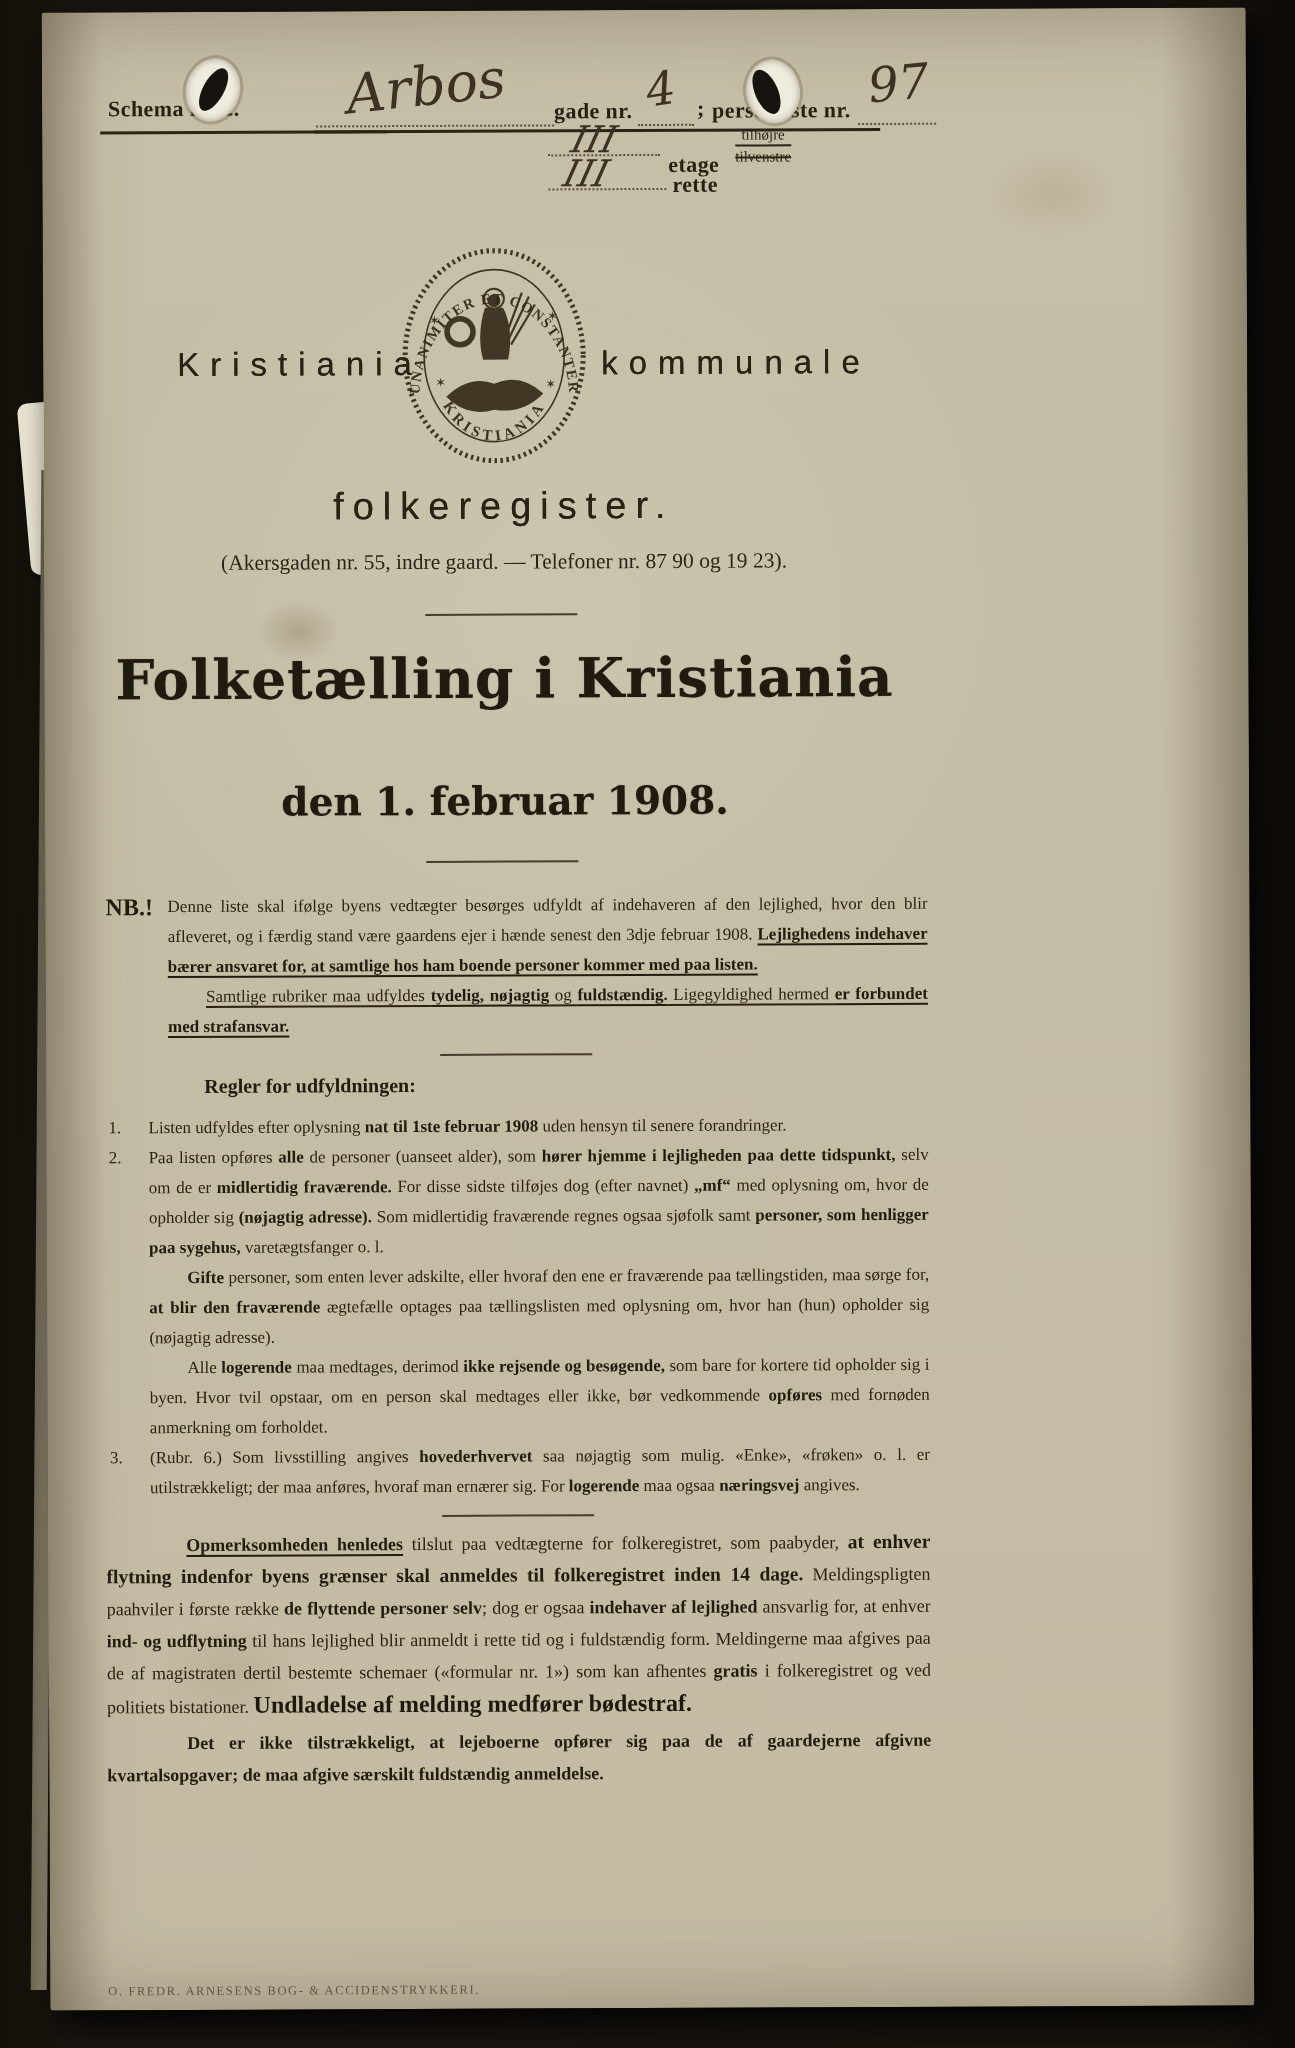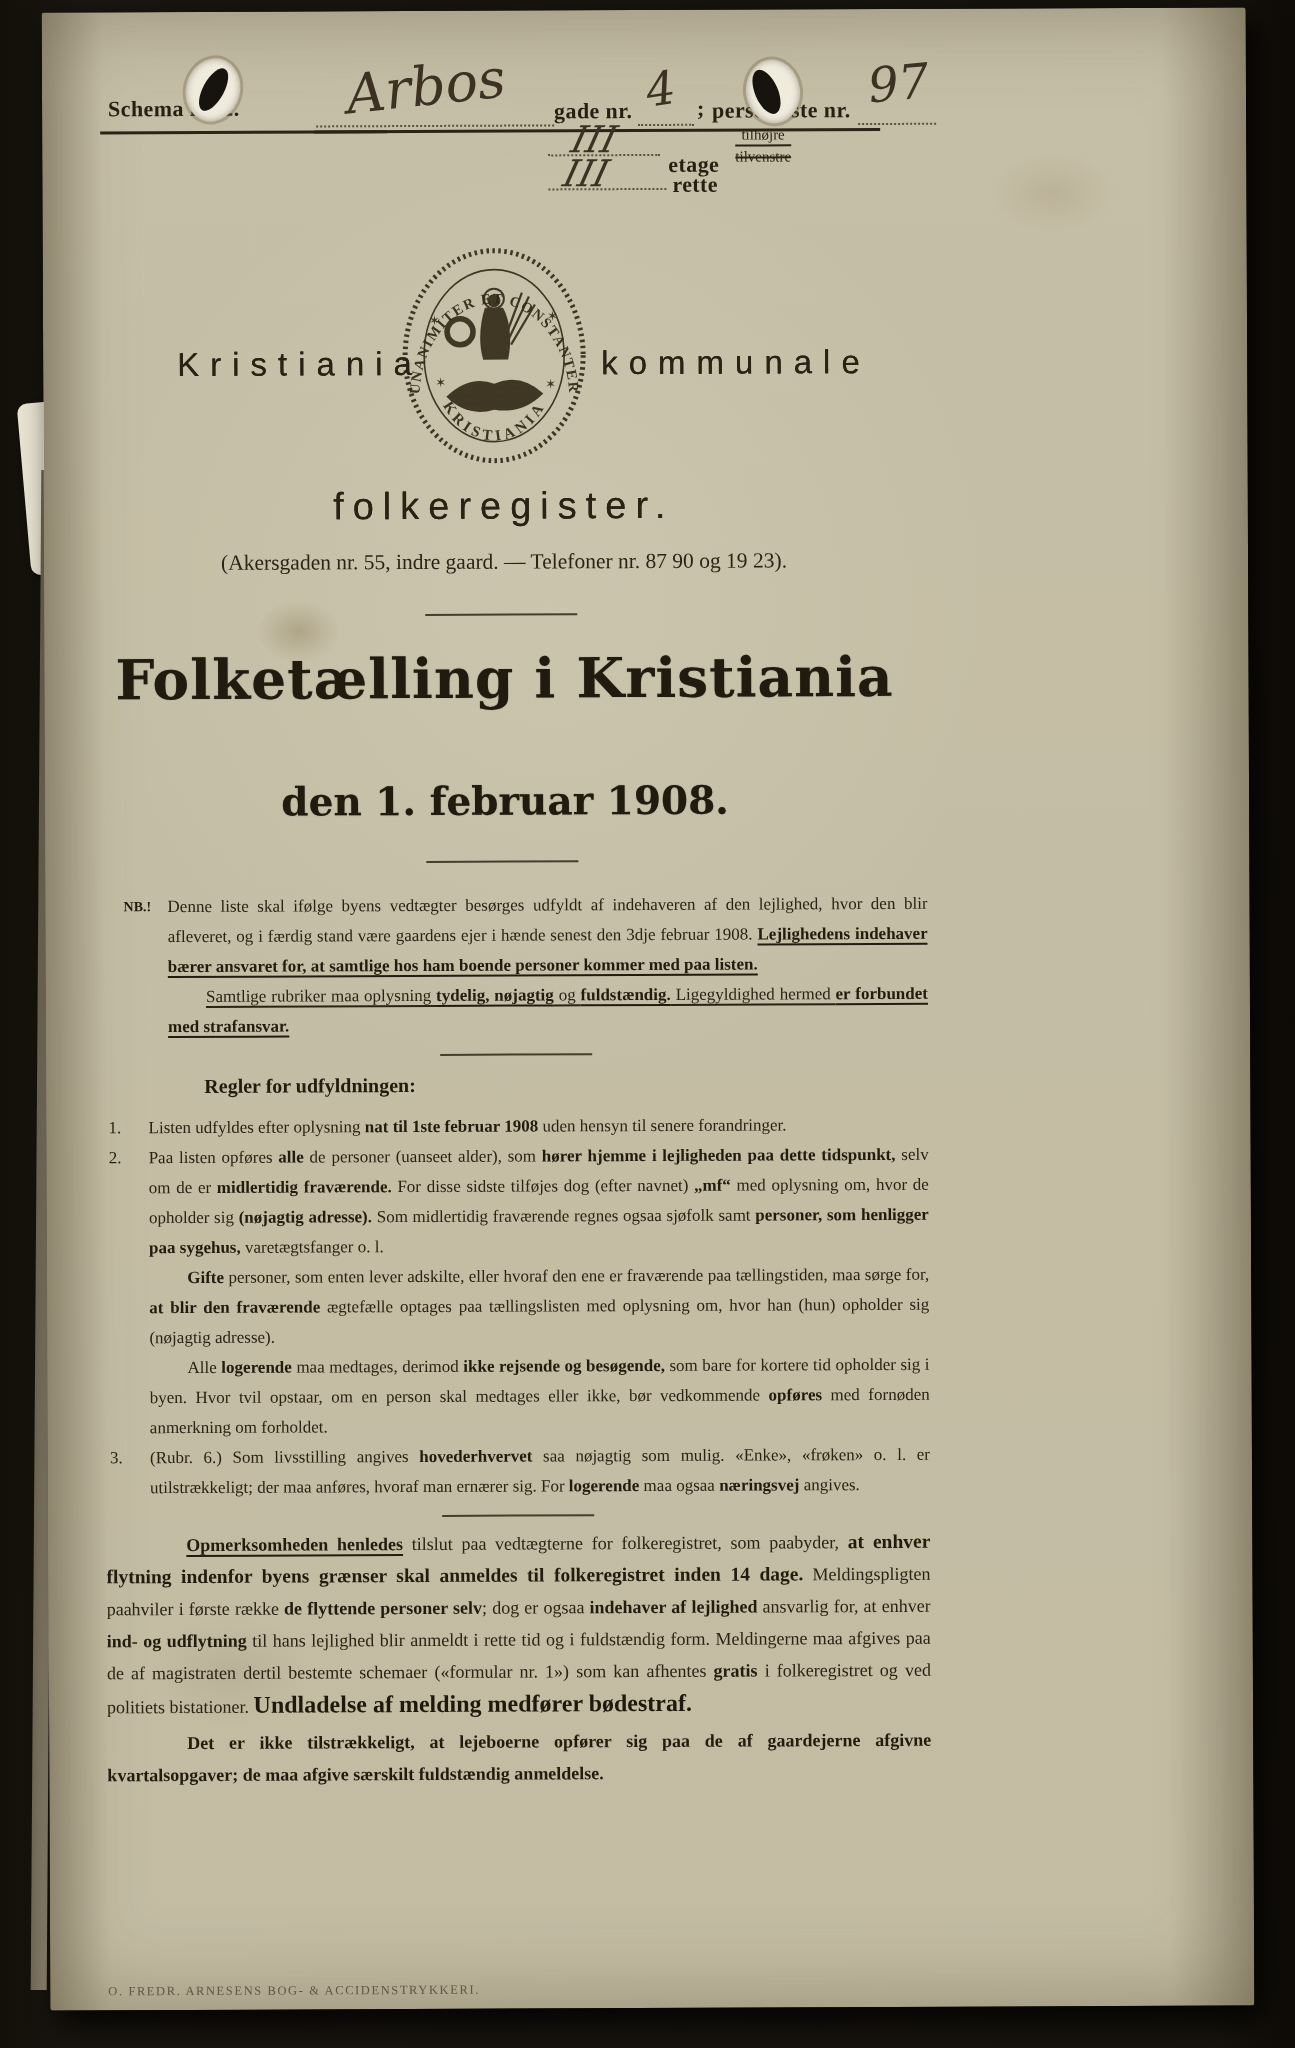--- a/index.html
+++ b/index.html
@@ -67,21 +67,21 @@
 
   
   .bodytext { position:absolute; left:104px; top:890px; width:824px; height:1086px; overflow:hidden;
               font-size:17px; line-height:30px; text-align:justify; color:#2b2213; }
   .seg-b  { font-weight:bold; color:#231b0e; }
   .seg-u  { text-decoration:underline; text-decoration-thickness:1.5px; text-underline-offset:4px; }
   .seg-bu { font-weight:bold; color:#231b0e; text-decoration:underline; text-decoration-thickness:1.5px; text-underline-offset:4px; }
   .seg-b2 { font-weight:bold; font-size:19.5px; color:#231b0e; }
   .seg-big{ font-weight:bold; font-size:24px; color:#1f180c; }
   .nb { position:relative; padding-left:64px; }
-  .nb-label { position:absolute; left:2px; top:0; font-weight:bold; font-size:14px; color:#231b0e;margin-left:18px; }
+  .nb-label { position:absolute; left:2px; top:0; font-weight:bold; font-size:24px; color:#231b0e; }
   .pind { text-indent:38px; }
   .hr-flow { width:152px; height:2px; background:#463d2c; margin:13px auto 11px auto; }
   .regler { font-weight:bold; font-size:20px; color:#231b0e; margin:14px 0 12px 100px; text-align:left; }
   .rule { position:relative; padding-left:44px; }
   .rule-num { position:absolute; left:4px; top:0; }
   .closing { font-size:18px; line-height:32px; }
   .closing .cp { text-indent:80px; }
   .closing .cp + .cp { margin-top:4px; }
   .footer { position:absolute; left:104px; top:1982px; font-size:12.5px; letter-spacing:1.6px;
             color:#584e3c; opacity:.9; }
@@ -165,21 +165,21 @@
 
       <div class="centerline title">Folketælling i Kristiania</div>
       <div class="centerline subtitle">den 1. februar 1908.</div>
       <div class="hr-abs" style="left:427px; top:860px; width:152px;"></div>
 
       <div class="bodytext">
 
         <div class="nb">
           <span class="nb-label">NB.!</span>
           <p><span>Denne liste skal ifølge byens vedtægter besørges udfyldt af indehaveren af den lejlighed, hvor den blir afleveret, og i færdig stand være gaardens ejer i hænde senest den 3dje februar 1908. </span><span class="seg-bu">Lejlighedens indehaver bærer ansvaret for, at samtlige hos ham boende personer kommer med paa listen.</span></p>
-          <p class="pind"><span class="seg-u">Samtlige rubriker maa oplysning </span><span class="seg-bu">tydelig, nøjagtig</span><span class="seg-u"> og </span><span class="seg-bu">fuldstændig.</span><span class="seg-u"> Ligegyldighed hermed </span><span class="seg-bu">er forbundet med strafansvar.</span></p>
+          <p class="pind"><span class="seg-u">Samtlige rubriker maa udfyldes </span><span class="seg-bu">tydelig, nøjagtig</span><span class="seg-u"> og </span><span class="seg-bu">fuldstændig.</span><span class="seg-u"> Ligegyldighed hermed </span><span class="seg-bu">er forbundet med strafansvar.</span></p>
         </div>
 
         <div class="hr-flow"></div>
 
         <div class="regler">Regler for udfyldningen:</div>
 
         <div class="rule">
           <span class="rule-num">1.</span>
           <p><span>Listen udfyldes efter oplysning </span><span class="seg-b">nat til 1ste februar 1908</span><span> uden hensyn til senere forandringer.</span></p>
         </div>

